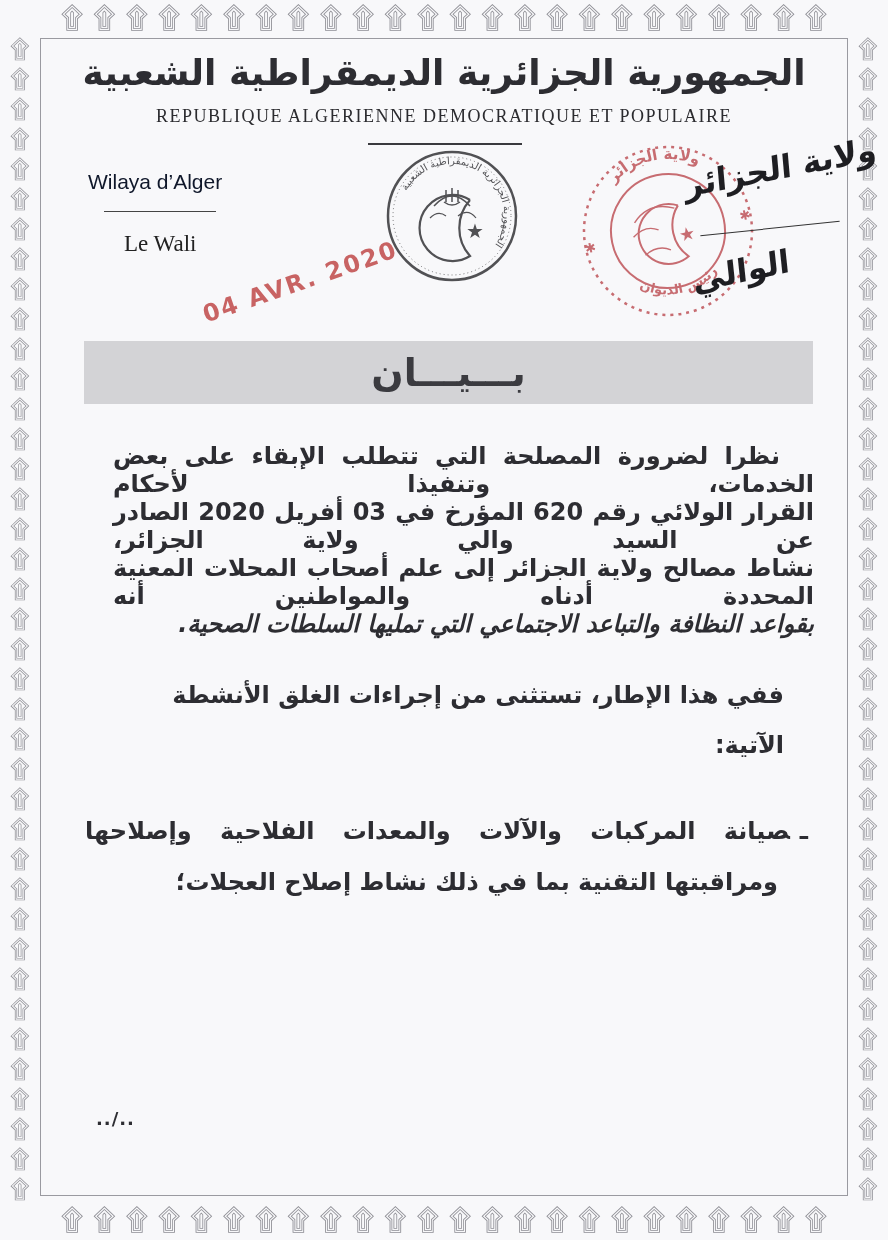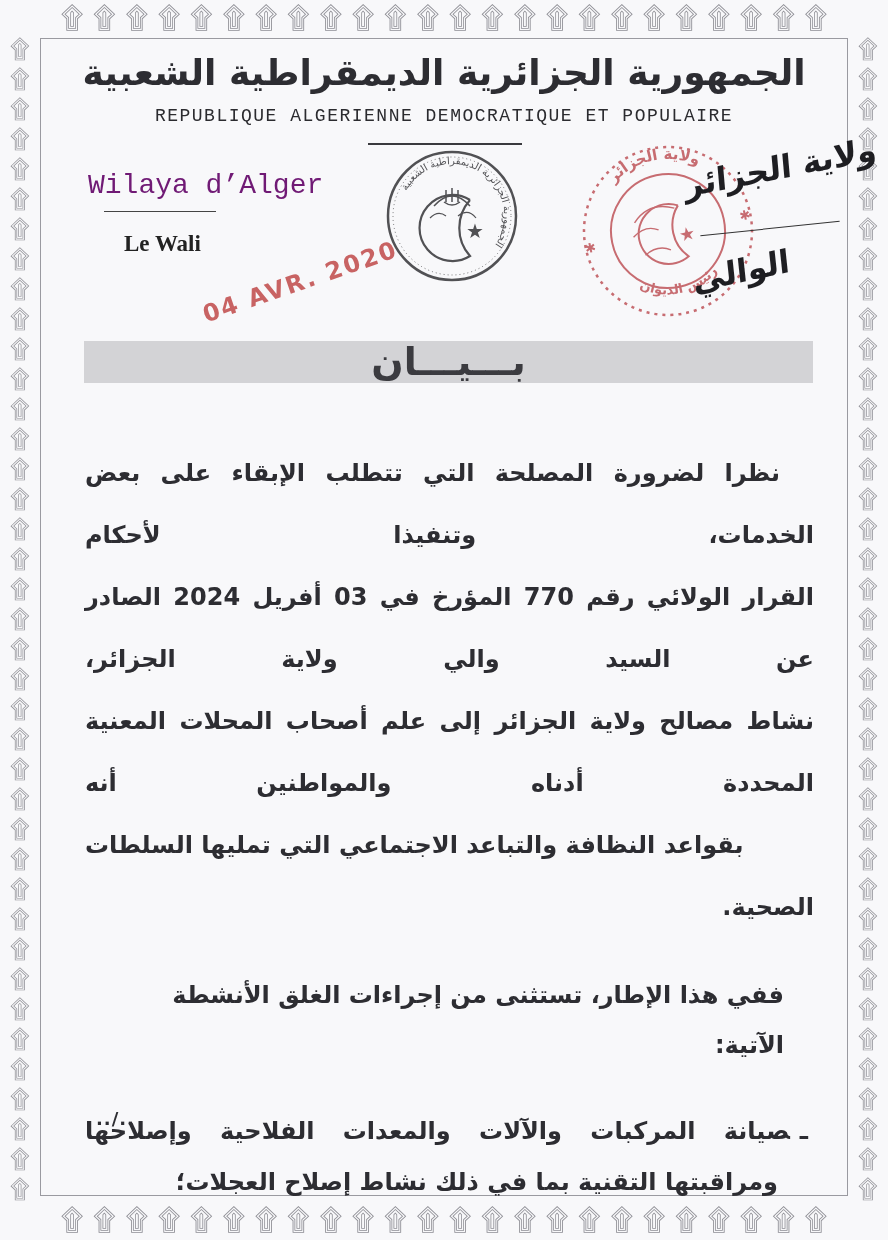--- a/index.html
+++ b/index.html
@@ -18,52 +18,52 @@
   .strip.h{left:0; width:888px; height:40px; font-size:30px; line-height:40px; letter-spacing:2px;}
   .strip.top{top:-2px;} .strip.bottom{top:1198px; height:44px; line-height:44px;}
   .strip.v{top:34px; width:40px; height:1172px; font-size:26px; line-height:30px; white-space:pre-line;}
   .strip.left{left:0;} .strip.right{left:848px;}
   .inner-frame{position:absolute; left:40px; top:38px; width:806px; height:1156px;
                border:1.5px solid #9a9aa0; pointer-events:none;}
   
   .hdr-ar{position:absolute; left:40px; right:40px; top:52px; text-align:center;
           font-size:36px; font-weight:bold; direction:rtl; white-space:nowrap;}
   .hdr-fr{position:absolute; left:40px; right:40px; top:106px; text-align:center;
-          font-family:Liberation Mono, monospace; font-size:18px;
+          font-family:Liberation Serif, serif; font-size:18px;
           letter-spacing:1.5px; color:#2b2b2f;}
   .hdr-rule{position:absolute; left:368px; top:143px; width:154px; height:0;
             border-top:2px solid #3a3a3e;}
   .wilaya-fr{position:absolute; left:88px; top:170px;
-             font-family:Liberation Mono, monospace; font-size:28px; color:#701a75;}
+             font-family:Liberation Sans, sans-serif; font-size:21px; color:#0f172a;}
   .wilaya-rule{position:absolute; left:104px; top:211px; width:112px; border-top:1.5px solid #444;}
   .wali-fr{position:absolute; left:124px; top:231px;
-           font-family:"Liberation Serif","DejaVu Serif",serif; font-size:23px; color:#222;font-weight:bold;}
+           font-family:"Liberation Serif","DejaVu Serif",serif; font-size:23px; color:#222;}
   
   .black-seal{position:absolute; left:382px; top:146px; opacity:.88;}
   .red-stamp{position:absolute; left:575px; top:138px; opacity:.85; mix-blend-mode:multiply;}
   .wilaya-ar{position:absolute; left:688px; top:148px; width:190px; direction:rtl;
              font-size:32px; font-weight:bold; color:#1e1e22; white-space:nowrap;
              transform:rotate(-11deg) skewX(-6deg);}
   .wilaya-ar-rule{position:absolute; left:700px; top:228px; width:140px;
                   border-top:1.5px solid #333; transform:rotate(-6deg);}
   .wali-ar{position:absolute; left:692px; top:252px; direction:rtl;
            font-size:32px; font-weight:bold; color:#1e1e22;
            transform:rotate(-12deg) skewX(-6deg);}
   .date-stamp{position:absolute; left:198px; top:268px; font-size:24px; font-weight:bold;
               letter-spacing:2px; color:var(--date-red); opacity:.85;
               transform:rotate(-19deg); white-space:nowrap;}
   
-  .banner{position:absolute; left:84px; top:341px; width:729px; height:42px;
+  .banner{position:absolute; left:84px; top:341px; width:729px; height:63px;
           background:var(--banner-bg); display:flex; align-items:center; justify-content:center;}
   .banner .t{font-size:38px; font-weight:bold; color:#3b3b40; direction:rtl;}
   
   .body{position:absolute; left:85px; top:442px; width:729px; direction:rtl;
         font-size:24px; font-weight:bold; color:var(--ink);}
-  .bline{line-height:62px; text-align:justify; text-align-last:justify;}
-  .bline.last{text-align:left; text-align-last:right;}
+  .bline{line-height:28px; text-align:justify; text-align-last:justify;margin-left:28px;}
+  .bline.last{text-align:left; text-align-last:right;font-style:italic;}
   .bline:first-child{text-indent:34px;}
   .para2{margin-top:32px; line-height:50px; padding-left:20px; padding-right:30px;}
   ul.items{margin:36px 0 0 0; padding:0 6px 0 0; list-style:none;}
   ul.items li{line-height:51px; padding-right:30px; text-indent:-30px;
               text-align:justify;}
   ul.items li .bullet{padding-left:10px;}
   .contmark{position:absolute; left:96px; top:1108px; font-size:18px; font-weight:bold;
             letter-spacing:1px; color:var(--ink);}
   svg text{font-family:"DejaVu Sans",sans-serif;}
 </style>
@@ -206,21 +206,21 @@
 
   <div class="date-stamp">04 AVR. 2020</div>
 
   <div class="banner">
     <span class="t">بـــيـــان</span>
   </div>
 
   <div class="body">
     <div>
         <div class="bline">نظرا لضرورة المصلحة التي تتطلب الإبقاء على بعض الخدمات، وتنفيذا لأحكام</div>
-        <div class="bline">القرار الولائي رقم 770 المؤرخ في 03 أفريل 2024 الصادر عن السيد والي ولاية الجزائر،</div>
+        <div class="bline">القرار الولائي رقم 620 المؤرخ في 03 أفريل 2020 الصادر عن السيد والي ولاية الجزائر،</div>
         <div class="bline">نشاط مصالح ولاية الجزائر إلى علم أصحاب المحلات المعنية المحددة أدناه والمواطنين أنه</div>
         <div class="bline last">بقواعد النظافة والتباعد الاجتماعي التي تمليها السلطات الصحية.</div>
       </div>
     <div class="para2">ففي هذا الإطار، تستثنى من إجراءات الغلق الأنشطة الآتية:</div>
     <ul class="items">
       <li><span class="bullet">ـ</span><span class="item-text">صيانة المركبات والآلات والمعدات الفلاحية وإصلاحها ومراقبتها التقنية بما في ذلك نشاط إصلاح العجلات؛</span></li>
     </ul>
   </div>
 
   <div class="contmark">../..</div>

